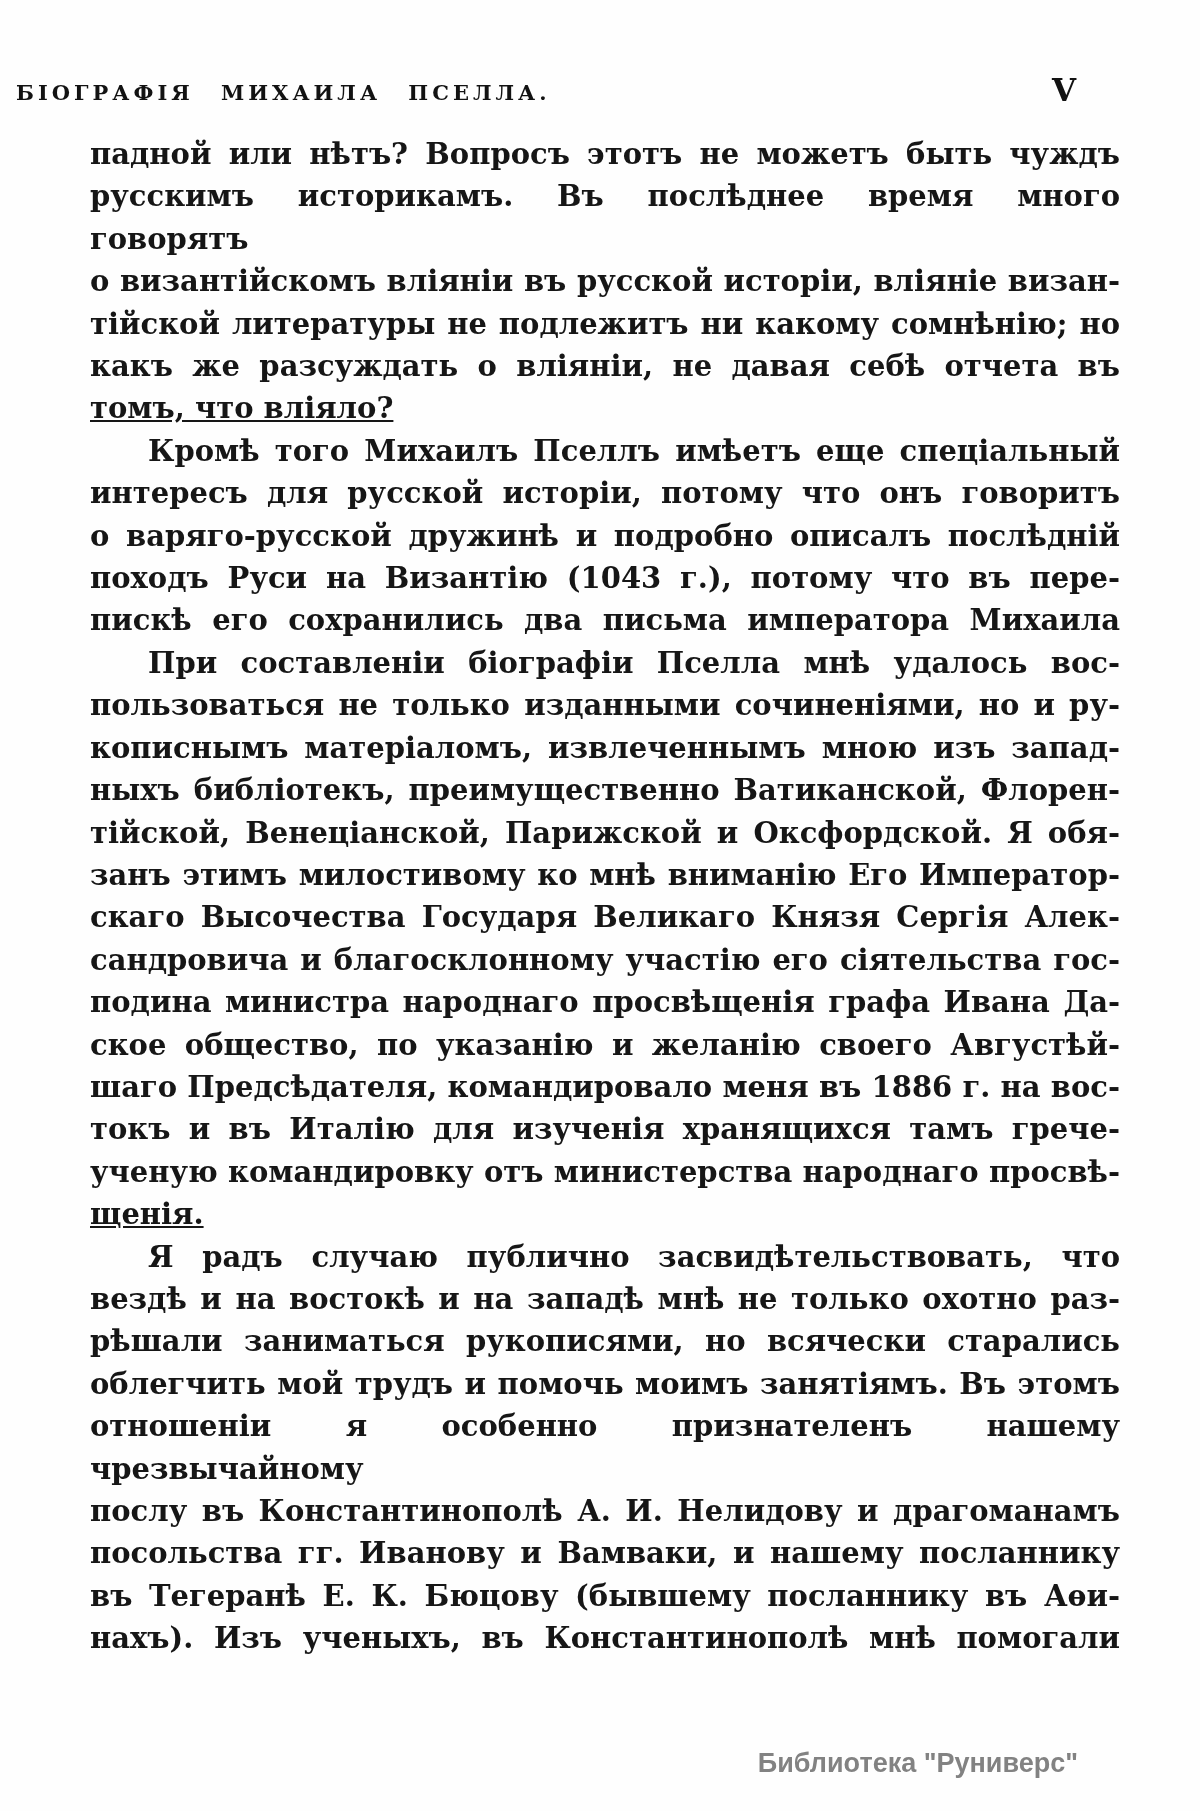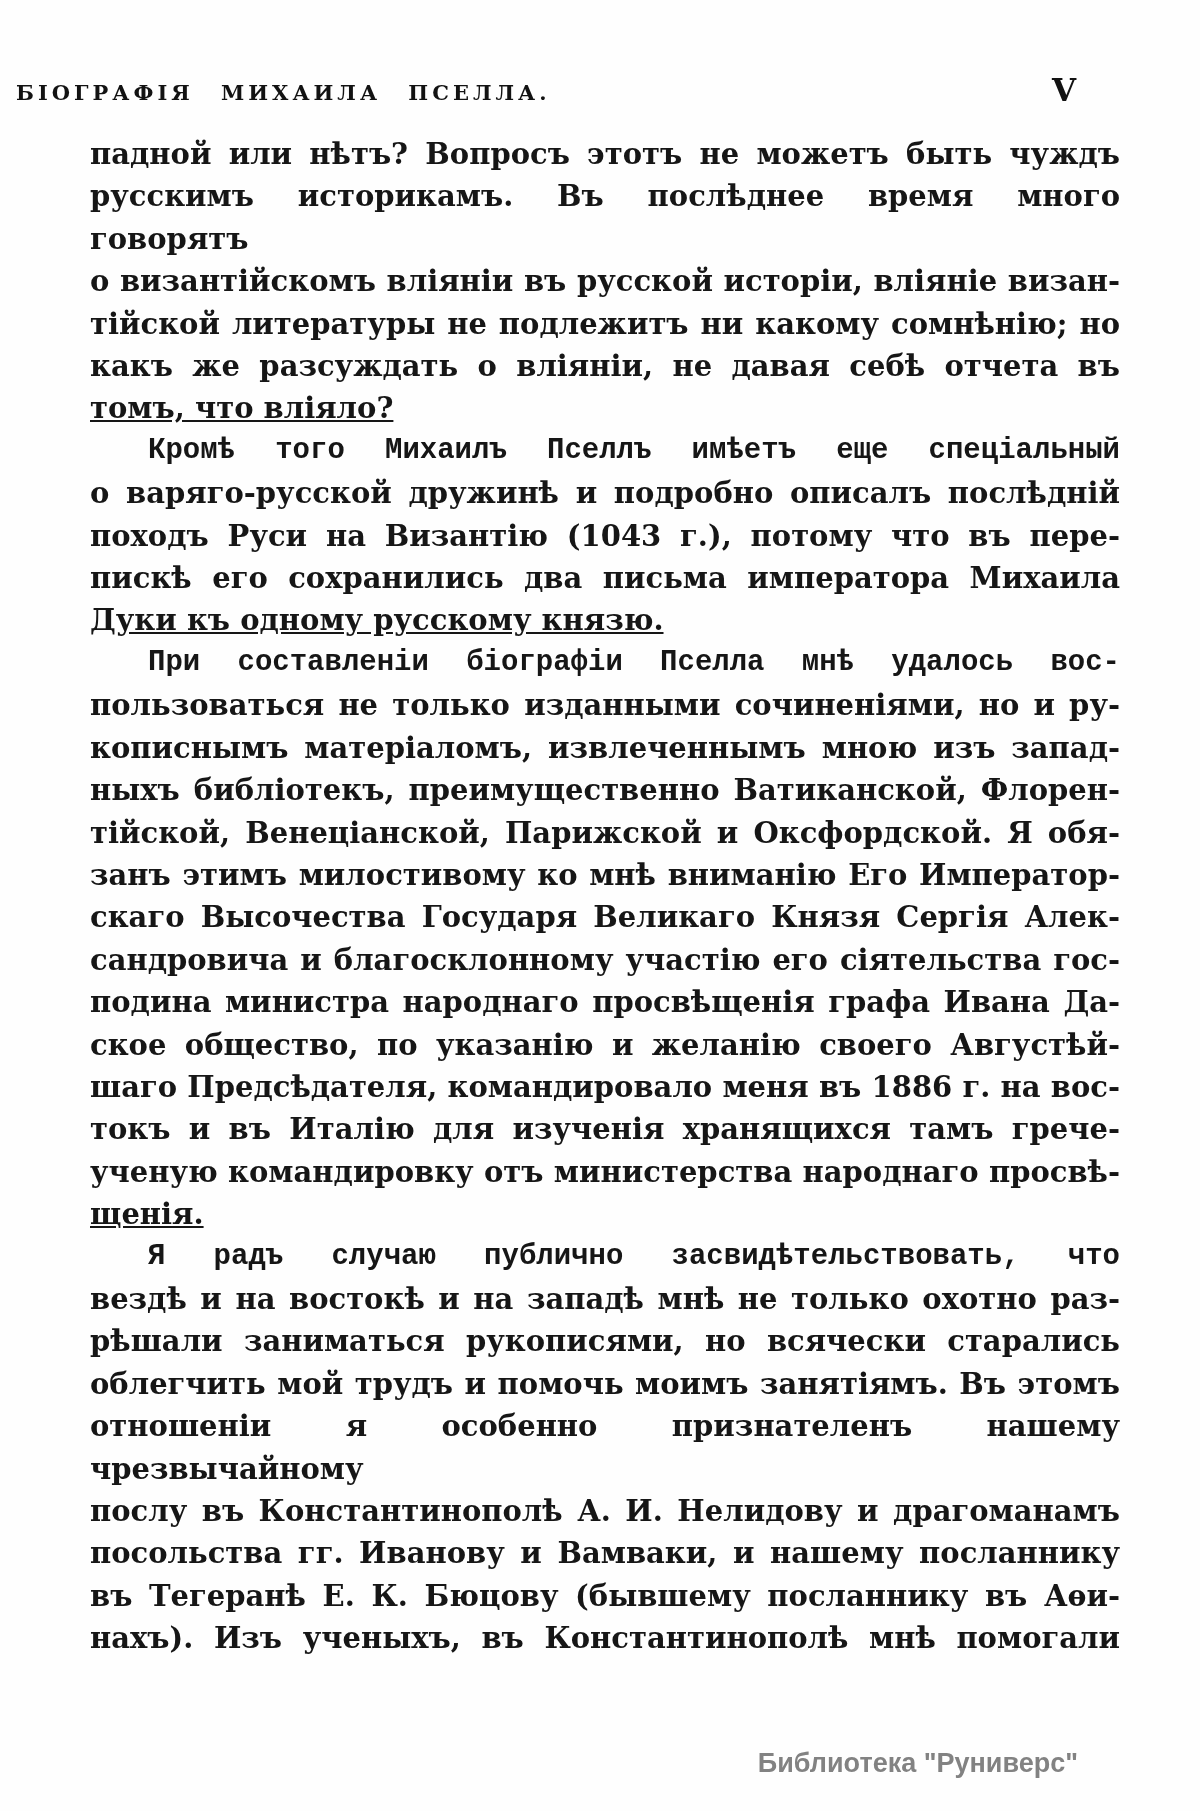--- a/index.html
+++ b/index.html
@@ -51,21 +51,20 @@
   .line {
     text-align: justify;
     text-align-last: justify;
   }
   .line.noj {
     text-align-last: left;
     text-decoration: underline;
   }
   .line.indent {
     text-indent: 58px;
-    font-family: Liberation Mono, monospace;
   }
   .watermark {
     position: absolute;
     top: 1748px;
     left: 0;
     width: 1078px;
     text-align: right;
     font-family: "Liberation Sans", sans-serif;
     font-size: 27px;
     font-weight: bold;
@@ -79,24 +78,24 @@
   <div class="running-title">БІОГРАФІЯ МИХАИЛА ПСЕЛЛА.</div>
   <div class="page-number">V</div>
   <div class="body-text" id="body-text">
       <div class="line">падной или нѣтъ? Вопросъ этотъ не можетъ быть чуждъ</div>
       <div class="line">русскимъ историкамъ. Въ послѣднее время много говорятъ</div>
       <div class="line">о византійскомъ вліяніи въ русской исторіи, вліяніе визан-</div>
       <div class="line">тійской литературы не подлежитъ ни какому сомнѣнію; но</div>
       <div class="line">какъ же разсуждать о вліяніи, не давая себѣ отчета въ</div>
       <div class="line noj">томъ, что вліяло?</div>
       <div class="line indent">Кромѣ того Михаилъ Пселлъ имѣетъ еще спеціальный</div>
+      <div class="line">интересъ для русской исторіи, потому что онъ говоритъ</div>
       <div class="line">о варяго-русской дружинѣ и подробно описалъ послѣдній</div>
       <div class="line">походъ Руси на Византію (1043 г.), потому что въ пере-</div>
       <div class="line">пискѣ его сохранились два письма императора Михаила</div>
-      <div class="line noj">Дуки къ одному русскому князю.</div>
       <div class="line indent">При составленіи біографіи Пселла мнѣ удалось вос-</div>
       <div class="line">пользоваться не только изданными сочиненіями, но и ру-</div>
       <div class="line">кописнымъ матеріаломъ, извлеченнымъ мною изъ запад-</div>
       <div class="line">ныхъ библіотекъ, преимущественно Ватиканской, Флорен-</div>
       <div class="line">тійской, Венеціанской, Парижской и Оксфордской. Я обя-</div>
       <div class="line">занъ этимъ милостивому ко мнѣ вниманію Его Император-</div>
       <div class="line">скаго Высочества Государя Великаго Князя Сергія Алек-</div>
       <div class="line">сандровича и благосклонному участію его сіятельства гос-</div>
       <div class="line">подина министра народнаго просвѣщенія графа Ивана Да-</div>
       <div class="line">ское общество, по указанію и желанію своего Августѣй-</div>

